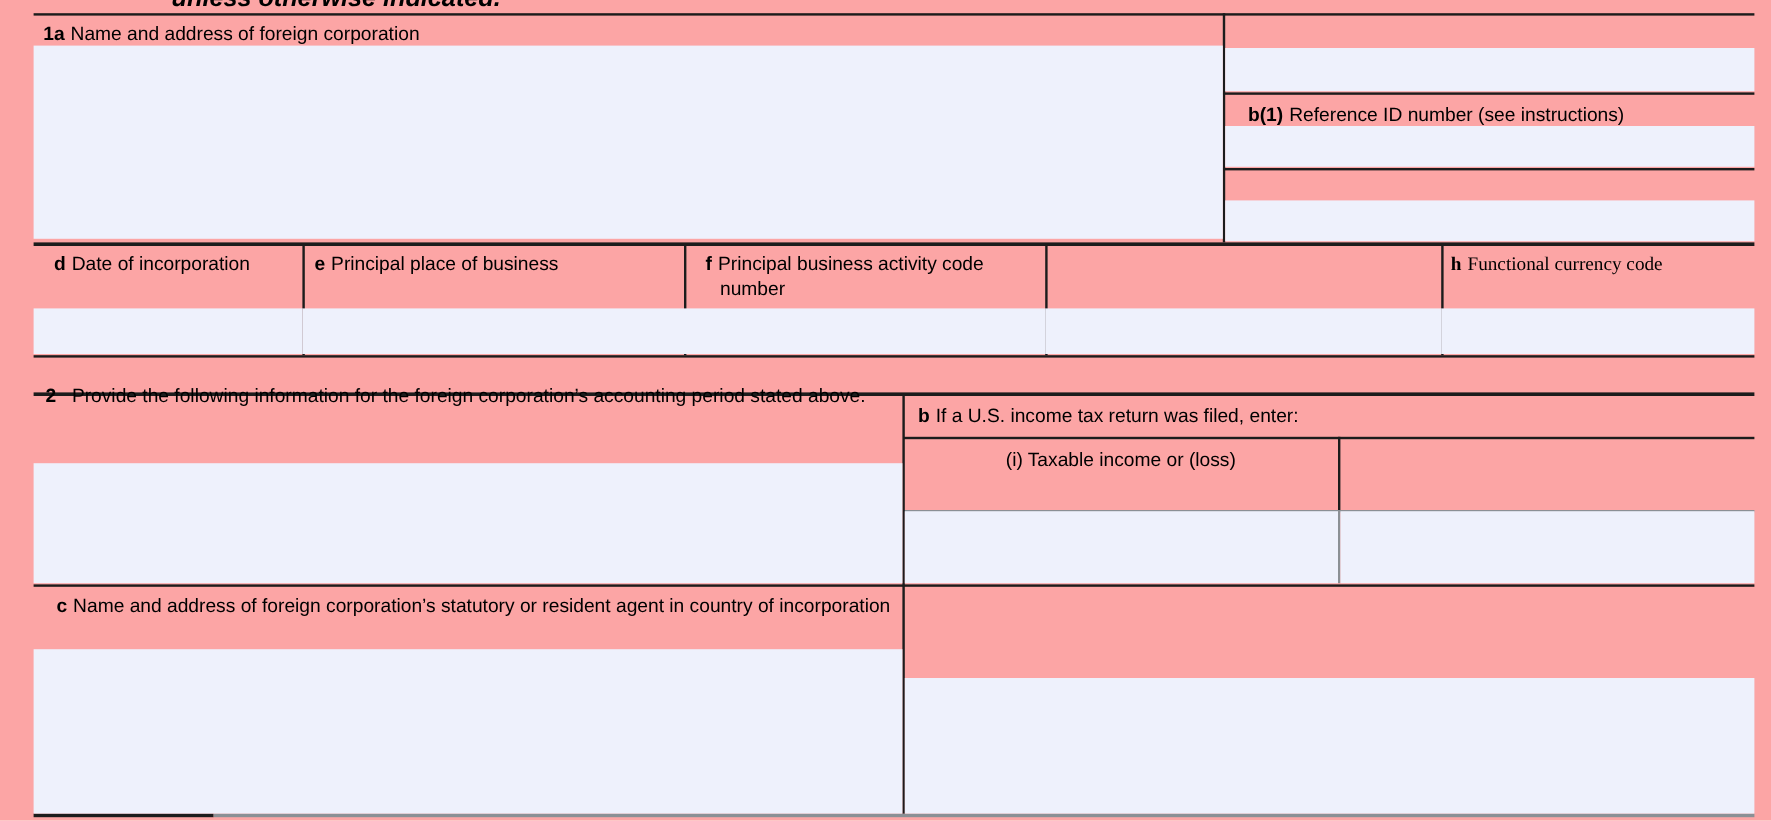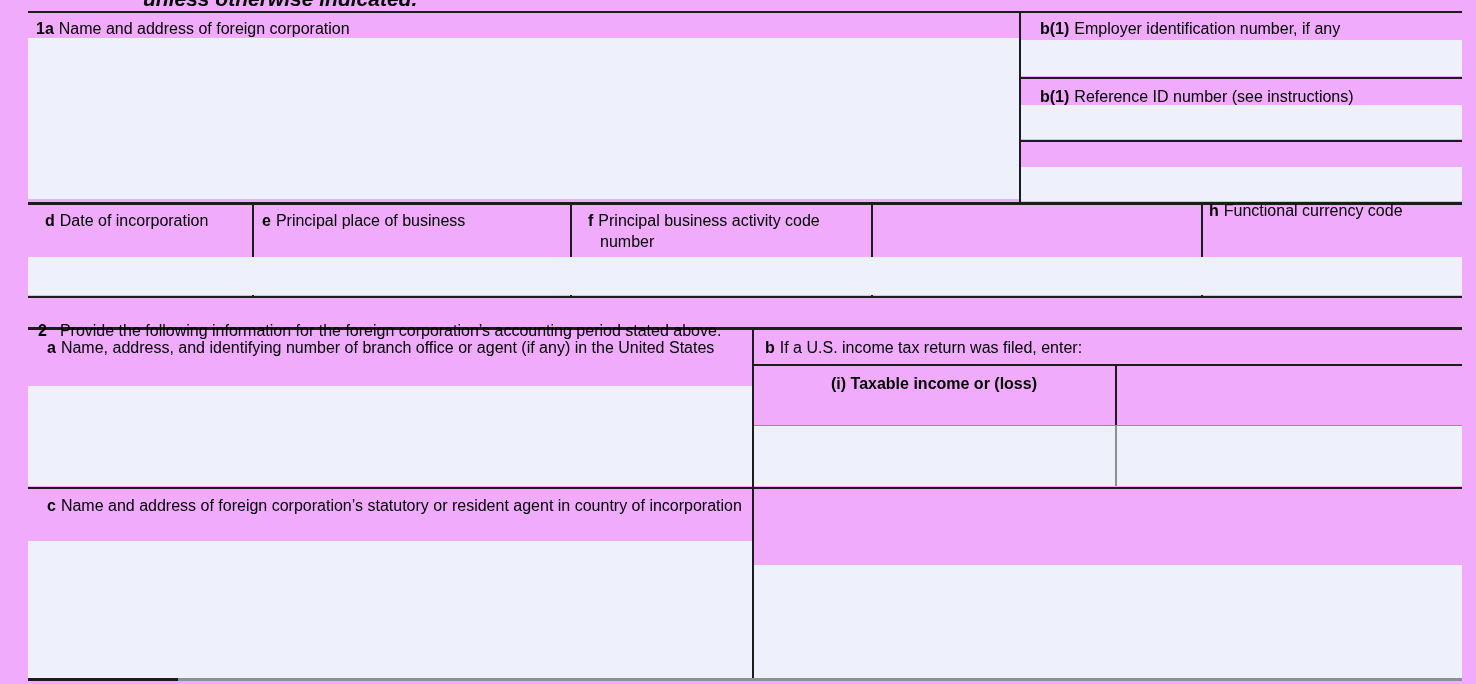--- a/index.html
+++ b/index.html
@@ -1,17 +1,17 @@
 <!DOCTYPE html>
 <html><head>
 <meta charset="utf-8">
 <style>
   html,body { margin:0; padding:0; background:#fff; }
   .form {
-    position:relative; width:1476px; height:684px; background:#f0abfc;
+    position:relative; width:1476px; height:684px; background:#fca5a5;
     font-family:"Liberation Sans", sans-serif; font-size:16px; color:#000;
     overflow:hidden;
   }
   .fill { position:absolute; background:#eef1fc; }
   .hl { position:absolute; background:#1c1c1c; height:1.5px; }
   .vl { position:absolute; background:#1c1c1c; width:1.5px; }
   .gray { background:#8b9095; }
   .thick { height:3px; }
   .lbl { position:absolute; line-height:21px; }
   .lbl b { margin-right:5px; }
@@ -51,64 +51,58 @@
   <div class="vl" style="left:1201px; top:205px; height:91px;"></div>
   <div class="vl" style="left:752px; top:330px; height:348px;"></div>
   <div class="vl" style="left:1115px; top:364px; height:61px;"></div>
   <div class="vl gray" style="left:1115px; top:425px; height:61px;"></div>
 
   <div class="lbl" style="left:36px; top:18px;">
     <b>1a</b><span>Name and address of foreign corporation</span>
   </div>
   <div class="fill" style="left:28px; top:38px; width:991px; height:161px;"></div>
 
-  <div class="lbl" style="left:1040px; top:18px;">
-    <b>b(1)</b><span>Employer identification number, if any</span>
-  </div>
   <div class="fill" style="left:1021px; top:40px; width:441px; height:36px;"></div>
 
   <div class="lbl" style="left:1040px; top:86px;">
     <b>b(1)</b><span>Reference ID number (see instructions)</span>
   </div>
   <div class="fill" style="left:1021px; top:105px; width:441px; height:34px;"></div>
 
   <div class="fill" style="left:1021px; top:167px; width:441px; height:34px;"></div>
 
   <div class="lbl" style="left:45px; top:210px;">
     <b>d</b><span>Date of incorporation</span>
   </div>
   <div class="lbl" style="left:262px; top:210px;">
     <b>e</b><span>Principal place of business</span>
   </div>
   <div class="lbl hang12" style="left:588px; top:210px; width:248px;">
     <b>f</b><span>Principal business activity code number</span>
   </div>
-  <div class="lbl" style="left:1209px; top:200px;">
+  <div class="lbl" style="left:1209px; top:210px;font-family:Liberation Serif, serif;">
     <b>h</b><span>Functional currency code</span>
   </div>
 
   <div class="fill" style="left:28px;   top:257px; width:224px; height:38px;"></div>
   <div class="fill" style="left:252px;  top:257px; width:318px; height:38px;"></div>
   <div class="fill" style="left:570px;  top:257px; width:301px; height:38px;"></div>
   <div class="fill" style="left:871px;  top:257px; width:330px; height:38px;"></div>
   <div class="fill" style="left:1201px; top:257px; width:261px; height:38px;"></div>
 
   <div class="lbl" style="left:38px; top:320px;">
     <b style="margin-right:13px;">2</b><span>Provide the following information for the foreign corporation’s accounting period stated above.</span>
   </div>
 
-  <div class="lbl hang18" style="left:47px; top:337px; width:682px;">
-    <b>a</b><span>Name, address, and identifying number of branch office or agent (if any) in the United States</span>
-  </div>
   <div class="fill" style="left:28px; top:386px; width:724px; height:100px;"></div>
 
   <div class="lbl" style="left:765px; top:337px;">
     <b>b</b><span>If a U.S. income tax return was filed, enter:</span>
   </div>
-  <div class="hdr" style="left:753px; top:373px; width:362px;font-weight:bold;">
+  <div class="hdr" style="left:753px; top:373px; width:362px;">
     <span>(i)  Taxable income or (loss)</span>
   </div>
   <div class="fill" style="left:754px;  top:426px; width:361px; height:60px;"></div>
   <div class="fill" style="left:1117px; top:426px; width:345px; height:60px;"></div>
 
   <div class="lbl hang18" style="left:47px; top:495px; width:702px;">
     <b>c</b><span>Name and address of foreign corporation’s statutory or resident agent in country of incorporation</span>
   </div>
   <div class="fill" style="left:28px; top:541px; width:724px; height:137px;"></div>
 

